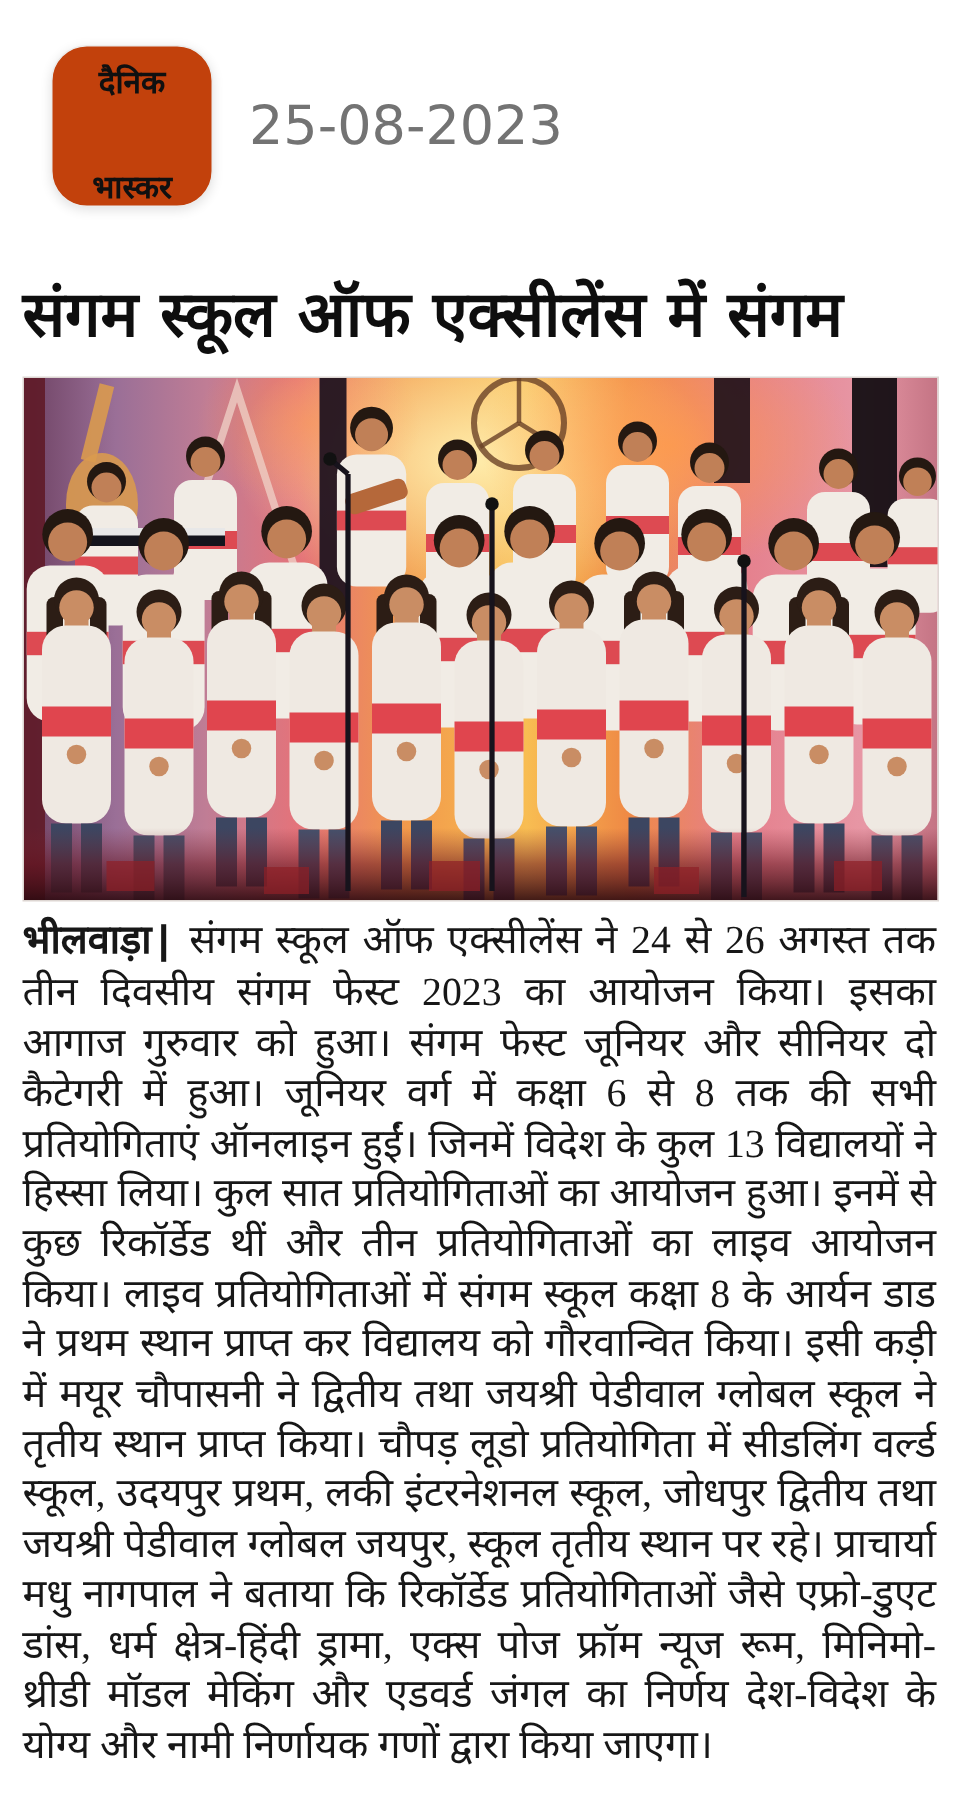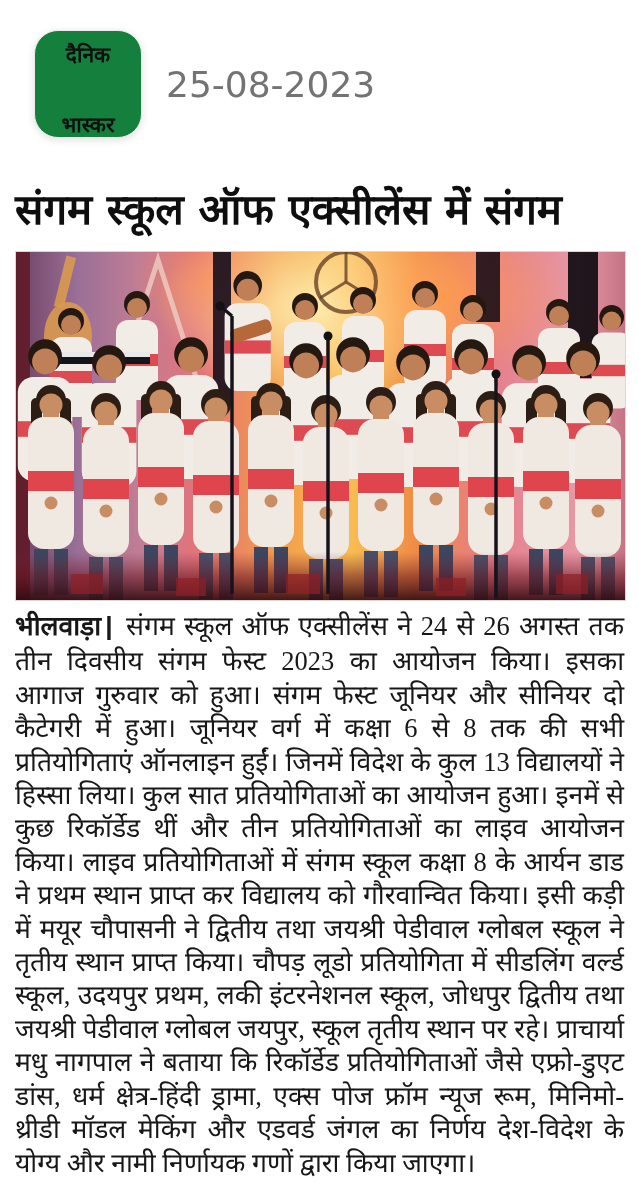--- a/index.html
+++ b/index.html
@@ -2,21 +2,21 @@
 <html lang="hi"><head>
 <meta charset="utf-8">
 <style>
   html,body{margin:0;padding:0;}
   body{
     width:639px;height:1200px;background:#ffffff;overflow:hidden;
     font-family:"Liberation Serif","DejaVu Serif",serif;
   }
   .header{display:flex;align-items:center;padding:30px 26px 0 34px;gap:22px;}
   .logo{
-    width:106px;height:106px;border-radius:24px;background:#15803d;
+    width:106px;height:106px;border-radius:24px;background:#c2410c;
     border:1px solid #ececec;box-shadow:0 2px 8px rgba(0,0,0,.12);
     display:flex;flex-direction:column;flex:0 0 auto;
   }
   .logo-sun{width:30px;height:30px;border-radius:50%;background:#F6A21E;margin-top:12px;}
   .logo-line{
     font-family:"DejaVu Sans","Liberation Sans",sans-serif;font-weight:700;
     font-size:21px;line-height:23px;color:#101010;text-align:center;margin-top:47px;
   }
   .logo-line.first{margin-top:1px;}
   .header-title{

